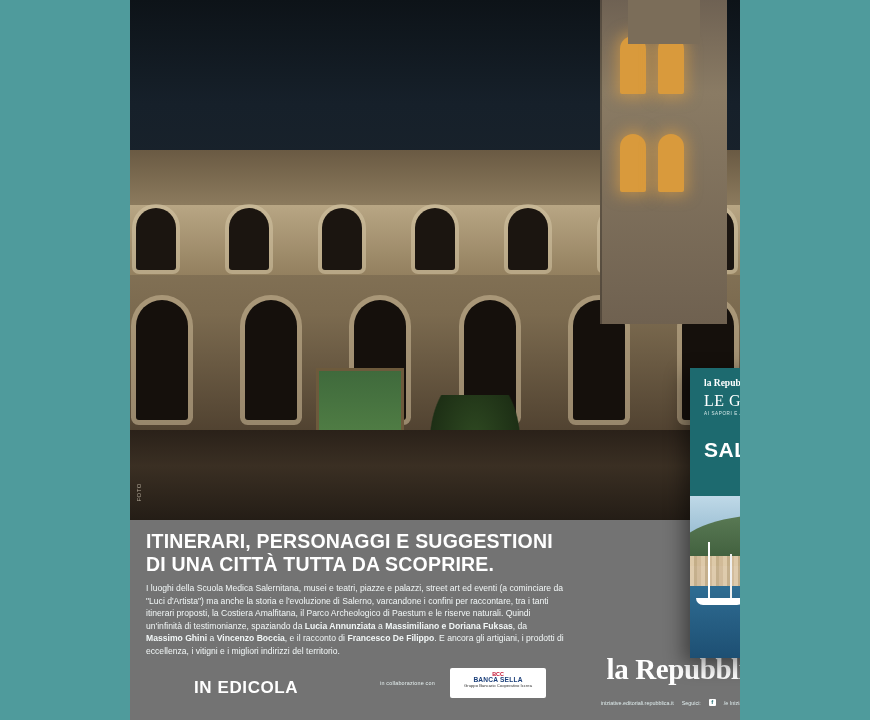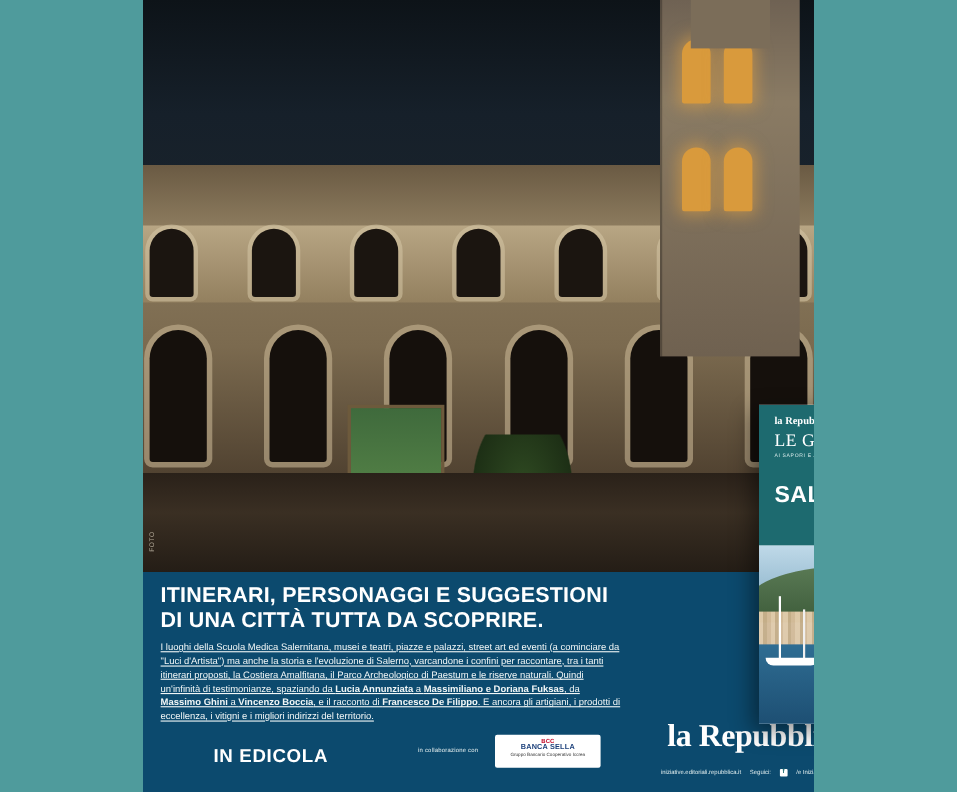--- a/index.html
+++ b/index.html
@@ -151,42 +151,41 @@
     transform: rotate(180deg);
     opacity: 0.8;
   }
   
   .textblock {
     position: absolute;
     left: 0;
     top: 520px;
     width: 657px;
     height: 200px;
-    background: #0c4a6e;
+    background: #737373;
     color: #ffffff;
   }
   .headline {
     position: absolute;
     left: 16px;
     top: 10px;
     width: 430px;
     font-weight: bold;
     font-size: 19.5px;
     line-height: 23px;
     letter-spacing: 0.2px;
   }
   .body-copy {
     position: absolute;
     left: 16px;
     top: 62px;
     width: 420px;
     font-size: 8.6px;
     line-height: 12.6px;
     color: #f2f7f7;
-    text-decoration: underline;
   }
   .body-copy b { font-weight: bold; }
   .in-edicola {
     position: absolute;
     left: 16px;
     bottom: 22px;
     font-size: 17px;
     font-weight: bold;
     letter-spacing: 0.6px;
     margin-left: 48px;

